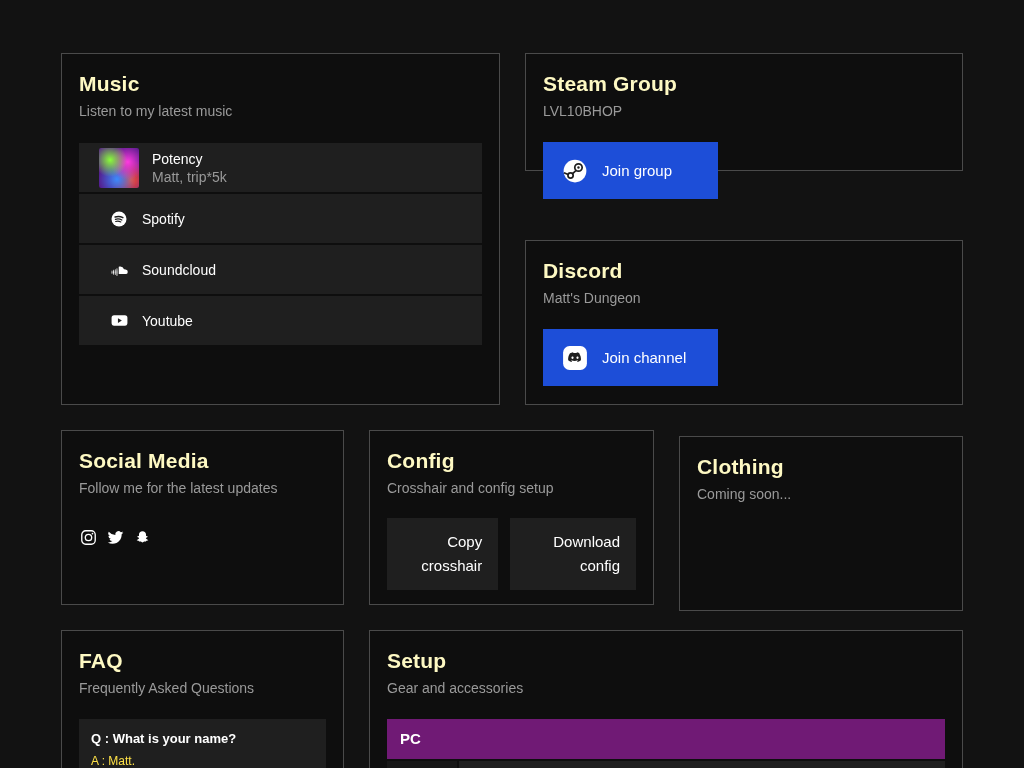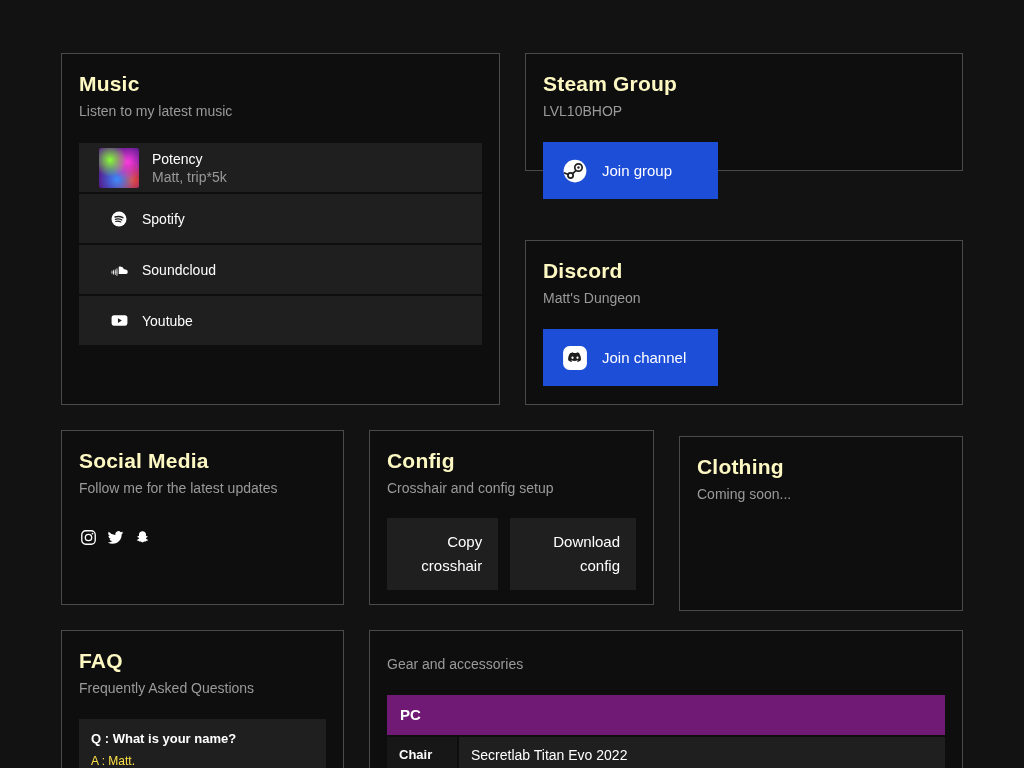--- a/index.html
+++ b/index.html
@@ -215,20 +215,21 @@
 <section class="card card-faq">
   <h2>FAQ</h2>
   <p class="sub">Frequently Asked Questions</p>
   <div class="qa">
     <div class="q">Q : What is your name?</div>
     <div class="a">A : Matt.</div>
   </div>
 </section>
 
 <section class="card card-setup">
+  <h2>Setup</h2>
   <p class="sub">Gear and accessories</p>
   <div class="tbl">
     <div class="tbl-head">PC</div>
     <div class="tbl-row">
       <div class="tbl-label">Chair</div>
       <div class="tbl-value">Secretlab Titan Evo 2022</div>
     </div>
   </div>
 </section>
 

